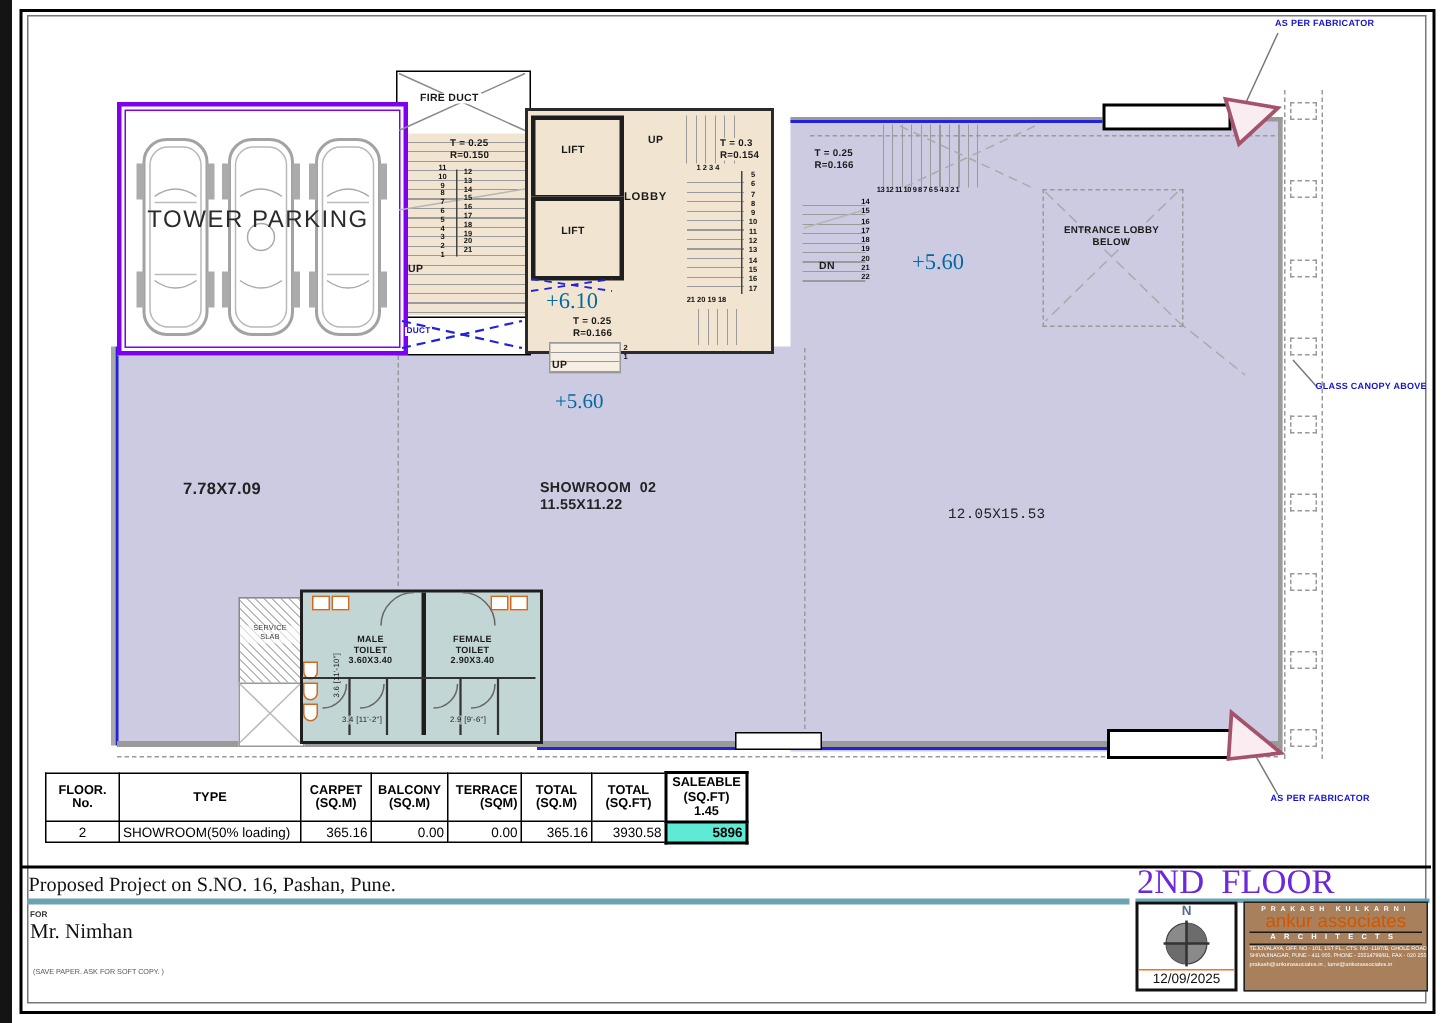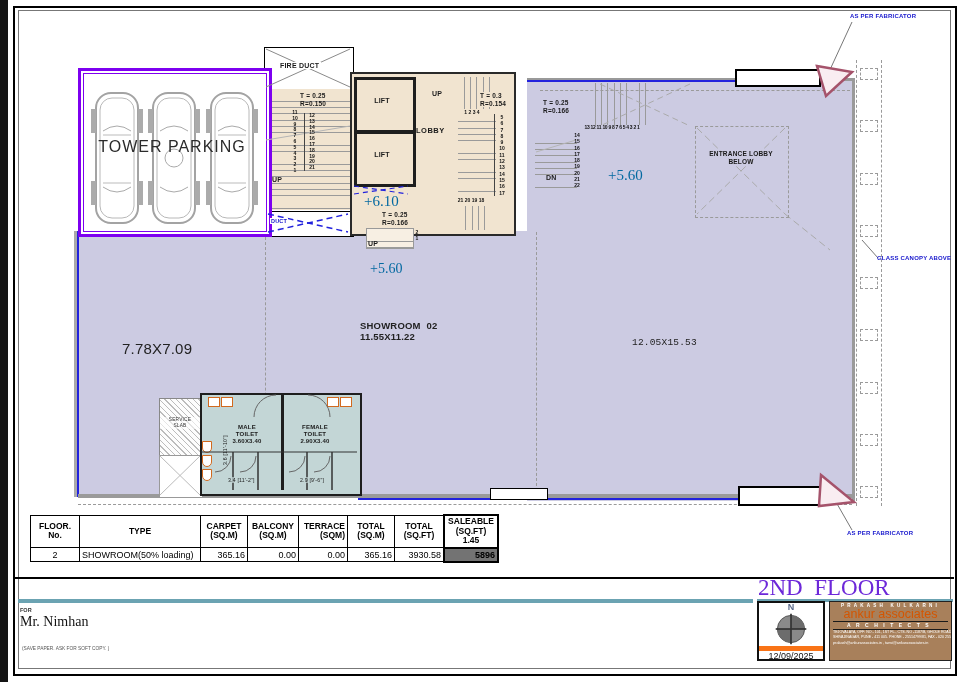--- a/index.html
+++ b/index.html
@@ -176,21 +176,21 @@
   <div class="abs cad" style="left:82px;top:138px;width:180px;text-align:center;font-size:16px;font-weight:normal;letter-spacing:1px;color:#2b2b2b;">TOWER PARKING</div>
   <div class="abs cad" style="left:278px;top:62px;background:#fff;padding:0 2px;font-size:7px;">FIRE DUCT</div>
   <div class="abs cad blue" style="left:270px;top:218px;font-size:5.5px;background:#fff;padding:0 1px;">DUCT</div>
   <div class="abs cad" style="left:354px;top:97px;width:56px;text-align:center;font-size:7px;">LIFT</div>
   <div class="abs cad" style="left:354px;top:151px;width:56px;text-align:center;font-size:7px;">LIFT</div>
   <div class="abs cad" style="left:416px;top:126px;font-size:7.5px;letter-spacing:.5px;">LOBBY</div>
   <div class="abs cad ml" style="left:695px;top:150px;width:92px;text-align:center;font-size:6.5px;line-height:8px;">ENTRANCE LOBBY
 BELOW</div>
   <div class="abs cad ml" style="left:360px;top:320px;width:130px;font-size:9.5px;line-height:11px;font-weight:bold;color:#222;word-spacing:3px;">SHOWROOM 02
 11.55X11.22</div>
-  <div class="abs cad" style="left:122px;top:340px;font-size:15px;font-weight:normal;color:#222;">7.78X7.09</div>
+  <div class="abs cad" style="left:122px;top:320px;font-size:11px;font-weight:bold;color:#222;">7.78X7.09</div>
   <div class="abs cad" style="left:632px;top:337px;font-size:9.5px;font-weight:normal;color:#222;font-family:Liberation Mono, monospace;">12.05X15.53</div>
   <div class="abs lvl" style="left:364px;top:193px;font-size:15px;">+6.10</div>
   <div class="abs lvl" style="left:370px;top:261px;font-size:14px;">+5.60</div>
   <div class="abs lvl" style="left:608px;top:167px;font-size:15px;">+5.60</div>
   <div class="abs cad ml" style="left:160px;top:417px;width:40px;text-align:center;font-size:4.8px;line-height:5.8px;font-weight:normal;color:#333;background:rgba(255,255,255,.6);">SERVICE
 SLAB</div>
   <div class="abs cad ml" style="left:222px;top:424px;width:50px;text-align:center;font-size:6px;line-height:7px;">MALE
 TOILET
 3.60X3.40</div>
   <div class="abs cad ml" style="left:290px;top:424px;width:50px;text-align:center;font-size:6px;line-height:7px;">FEMALE
@@ -285,43 +285,44 @@
 1.45</th>
     </tr>
     <tr>
       <td style="text-align:center;">2</td>
       <td>SHOWROOM(50% loading)</td>
       <td class="num-cell">365.16</td>
       <td class="num-cell">0.00</td>
       <td class="num-cell">0.00</td>
       <td class="num-cell">365.16</td>
       <td class="num-cell">3930.58</td>
-      <td class="num-cell sal" style="background:#737373;font-weight:bold;">5896</td>
+      <td class="num-cell sal" style="background:#5eead4;font-weight:bold;">5896</td>
     </tr>
   </tbody>
     </table>
 
   <div class="abs" style="left:14px;top:577px;width:940px;height:1.5px;background:#000;"></div>
+  <div class="abs serif" style="left:19px;top:582px;font-size:13.5px;color:#111;">Proposed Project on S.NO. 16, Pashan, Pune.</div>
   <div class="abs serif" style="left:758px;top:575px;width:195px;font-size:23px;color:#6d28d9;white-space:pre;">2ND  FLOOR</div>
   <div class="abs" style="left:18px;top:599px;width:735px;height:4px;background:#6ba3b2;"></div>
   <div class="abs" style="left:757px;top:599px;width:196px;height:3px;background:#6ba3b2;"></div>
   <div class="abs" style="left:20px;top:607px;font-size:5.5px;font-weight:bold;color:#333;">FOR</div>
   <div class="abs serif" style="left:20px;top:614px;font-size:14px;color:#111;">Mr. Nimhan</div>
   <div class="abs" style="left:22px;top:646px;font-size:4.8px;color:#555;">(SAVE PAPER. ASK FOR SOFT COPY. )</div>
 
   <div class="abs" style="left:757px;top:601px;width:68px;height:60px;background:#fff;border:2.5px solid #111;box-sizing:border-box;">
     <div style="text-align:center;font-size:9px;color:#5a6a8a;font-weight:bold;line-height:9px;">N</div>
     <svg width="34" height="34" viewBox="0 0 40 40" style="display:block;margin:0 auto;">
       <circle cx="20" cy="20" r="16" fill="#8a8a8a" stroke="#444"></circle>
       <path d="M20,4 A16,16 0 0 1 36,20 L20,20 Z" fill="#6c6c6c"></path>
       <path d="M20,36 A16,16 0 0 1 4,20 L20,20 Z" fill="#6c6c6c"></path>
       <line x1="20" y1="2" x2="20" y2="38" stroke="#333" stroke-width="2"></line>
       <line x1="2" y1="20" x2="38" y2="20" stroke="#333" stroke-width="2"></line>
     </svg>
-    <div style="text-align:center;font-size:9px;color:#111;border-top:5px solid #f97316;line-height:11px;">12/09/2025</div>
+    <div style="text-align:center;font-size:9px;color:#111;border-top:1px solid #f97316;line-height:11px;">12/09/2025</div>
   </div>
 
   <div class="abs" style="left:829px;top:601px;width:123px;height:60px;background:#a8805b;border:1px solid #222;box-sizing:border-box;padding:1px 3px;overflow:hidden;">
     <div style="font-size:4.6px;font-weight:bold;color:#fff;letter-spacing:3.2px;text-align:center;white-space:nowrap;">PRAKASH KULKARNI</div>
     <div style="font-size:12.5px;color:#d45500;text-align:center;line-height:13px;border-bottom:1.5px solid #1a1a1a;white-space:nowrap;">ankur associates</div>
     <div style="font-size:5px;font-weight:bold;color:#fff;letter-spacing:5.5px;text-align:center;border-bottom:1px solid #1a1a1a;line-height:7px;white-space:nowrap;">ARCHITECTS</div>
     <div style="font-size:3.6px;color:#fff;line-height:5px;white-space:nowrap;">TEJOVALAYA, OFF. NO - 101, 1ST FL., CTS. NO -1187/B, GHOLE ROAD,</div>
     <div style="font-size:3.6px;color:#fff;line-height:5px;white-space:nowrap;">SHIVAJINAGAR, PUNE - 411 005. PHONE - 25514799/81, FAX - 020 25514702</div>
     <div style="font-size:3.8px;color:#fff;line-height:6px;white-space:nowrap;">prakash@ankurassociates.in , tanvi@ankurassociates.in</div>
   </div>

